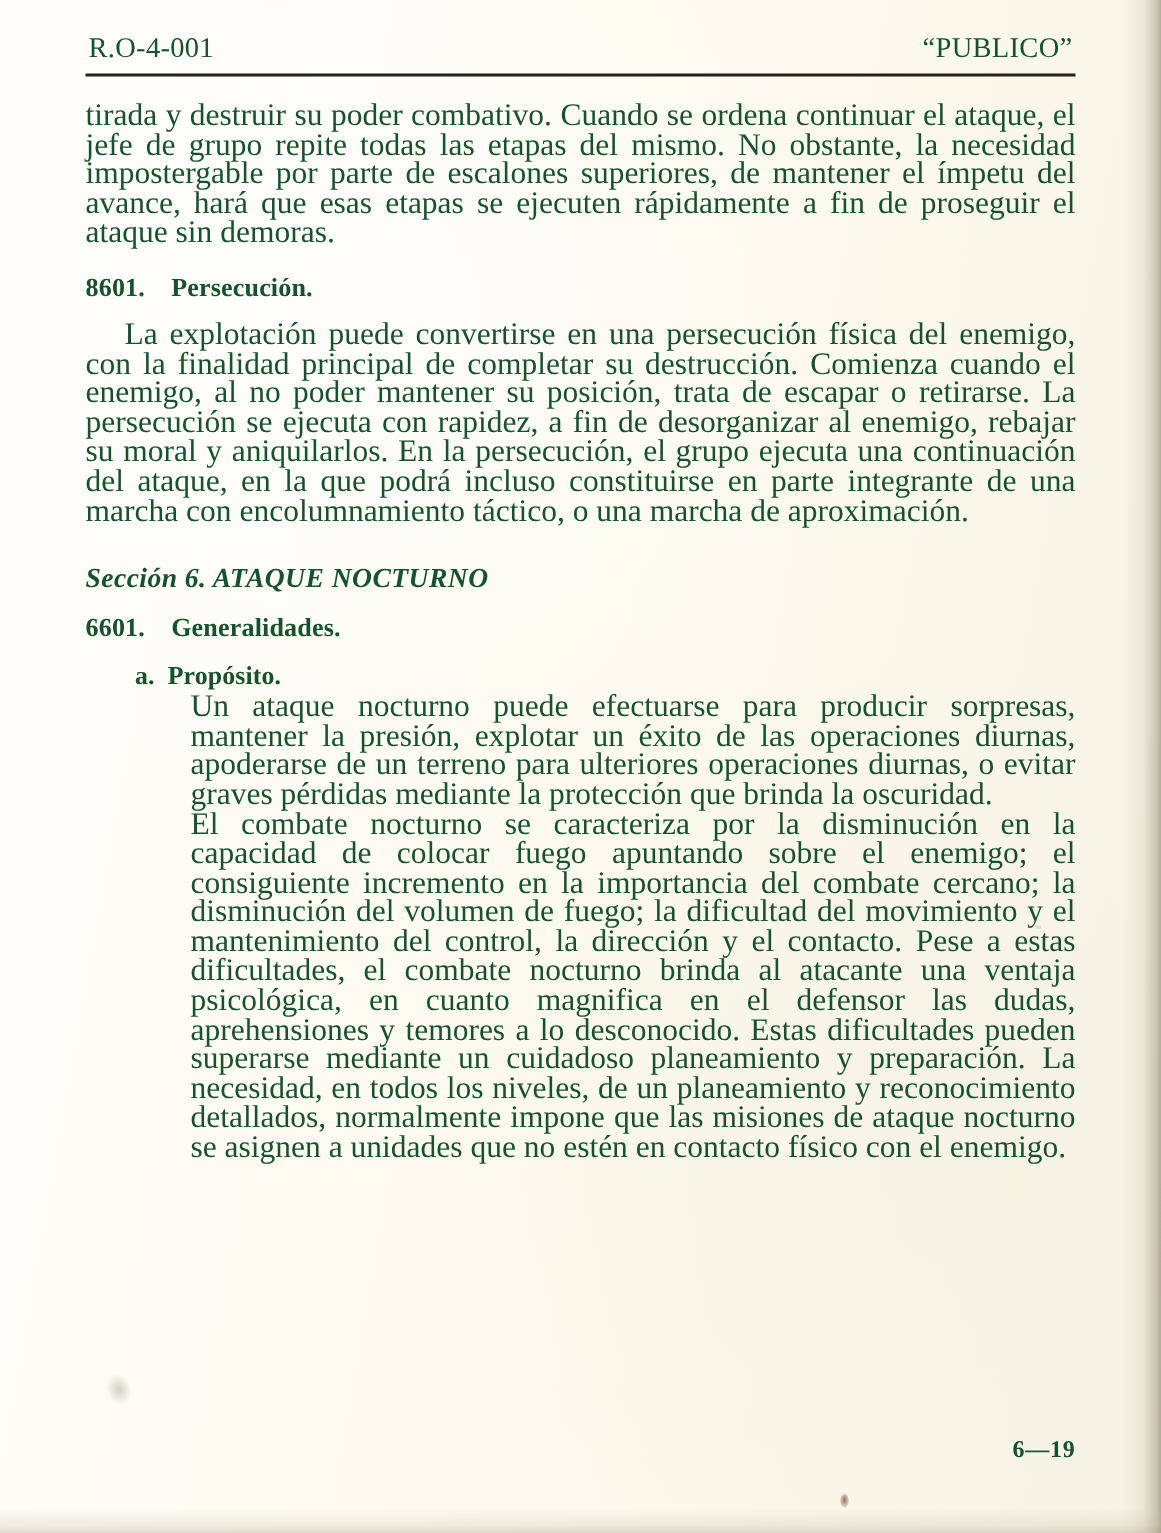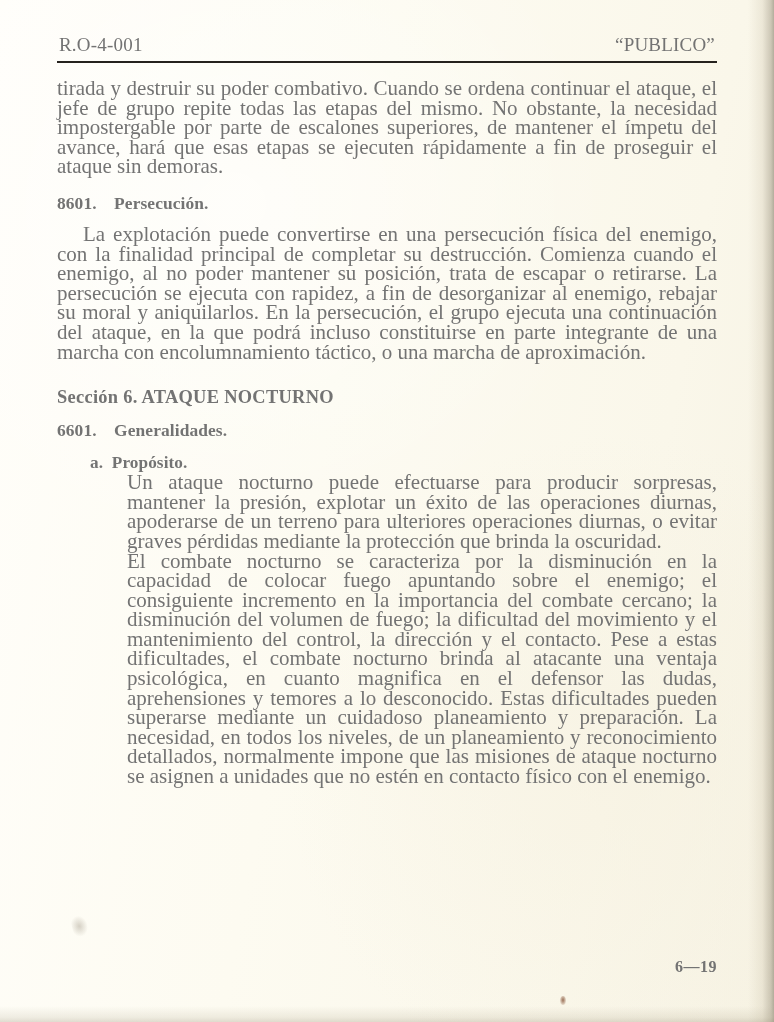--- a/index.html
+++ b/index.html
@@ -9,21 +9,21 @@
     background: #ffffff;
   }
   .page {
     position: relative;
     width: 774px;
     height: 1022px;
     margin: 0 auto;
     background: #fdfcf4;
     overflow: hidden;
     font-family: "Liberation Serif", "DejaVu Serif", serif;
-    color: #737373;
+    color: #14532d;
     box-sizing: border-box;
   }
   
   .paper-tone {
     position: absolute;
     inset: 0;
     background:
       radial-gradient(ellipse 70% 50% at 30% 20%, rgba(255,255,255,0.55), rgba(255,255,255,0) 70%),
       radial-gradient(ellipse 60% 45% at 80% 75%, rgba(246,241,224,0.6), rgba(255,255,255,0) 72%),
       linear-gradient(100deg, #fffefa 0%, #fdfbf1 42%, #faf7ea 78%, #f6f2e3 100%);
@@ -57,21 +57,21 @@
 
   
   .runhead {
     display: flex;
     justify-content: space-between;
     align-items: baseline;
     font-size: 19px;
     letter-spacing: 0.2px;
   }
   .runhead-left { padding-left: 2px; }
-  .runhead-right { padding-right: 2px; margin-top: 12px; }
+  .runhead-right { padding-right: 2px; }
   .rule {
     height: 0;
     border-top: 2.2px solid #14110d;
     margin-top: 5px;
     margin-bottom: 16px;
     opacity: 0.93;
   }
 
   
   .body-text {
@@ -101,20 +101,21 @@
     line-height: 21px;
     margin: 0;
     letter-spacing: 0.1px;
   }
   .head-section {
     font-size: 18.4px;
     font-weight: bold;
     line-height: 23px;
     margin: 0;
     letter-spacing: 0.3px;
+    font-style: italic;
   }
   .head-sub {
     font-size: 17.2px;
     font-weight: bold;
     line-height: 21px;
     margin: 0 0 0 33px;
     letter-spacing: 0.1px;
   }
 
   

